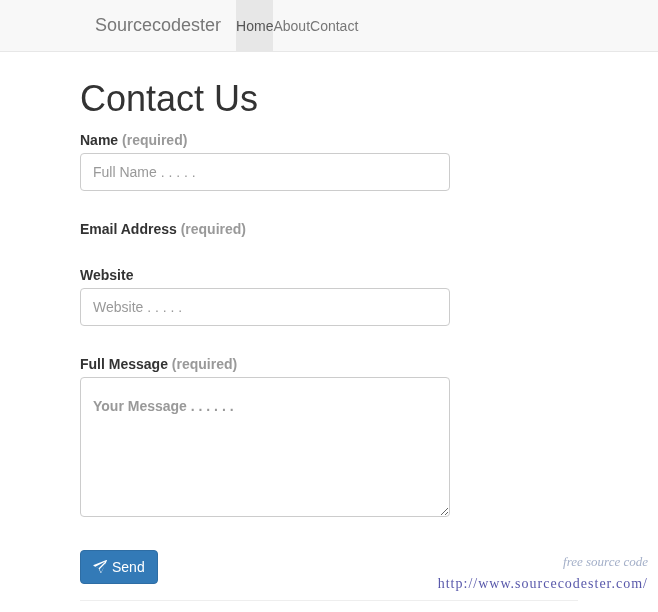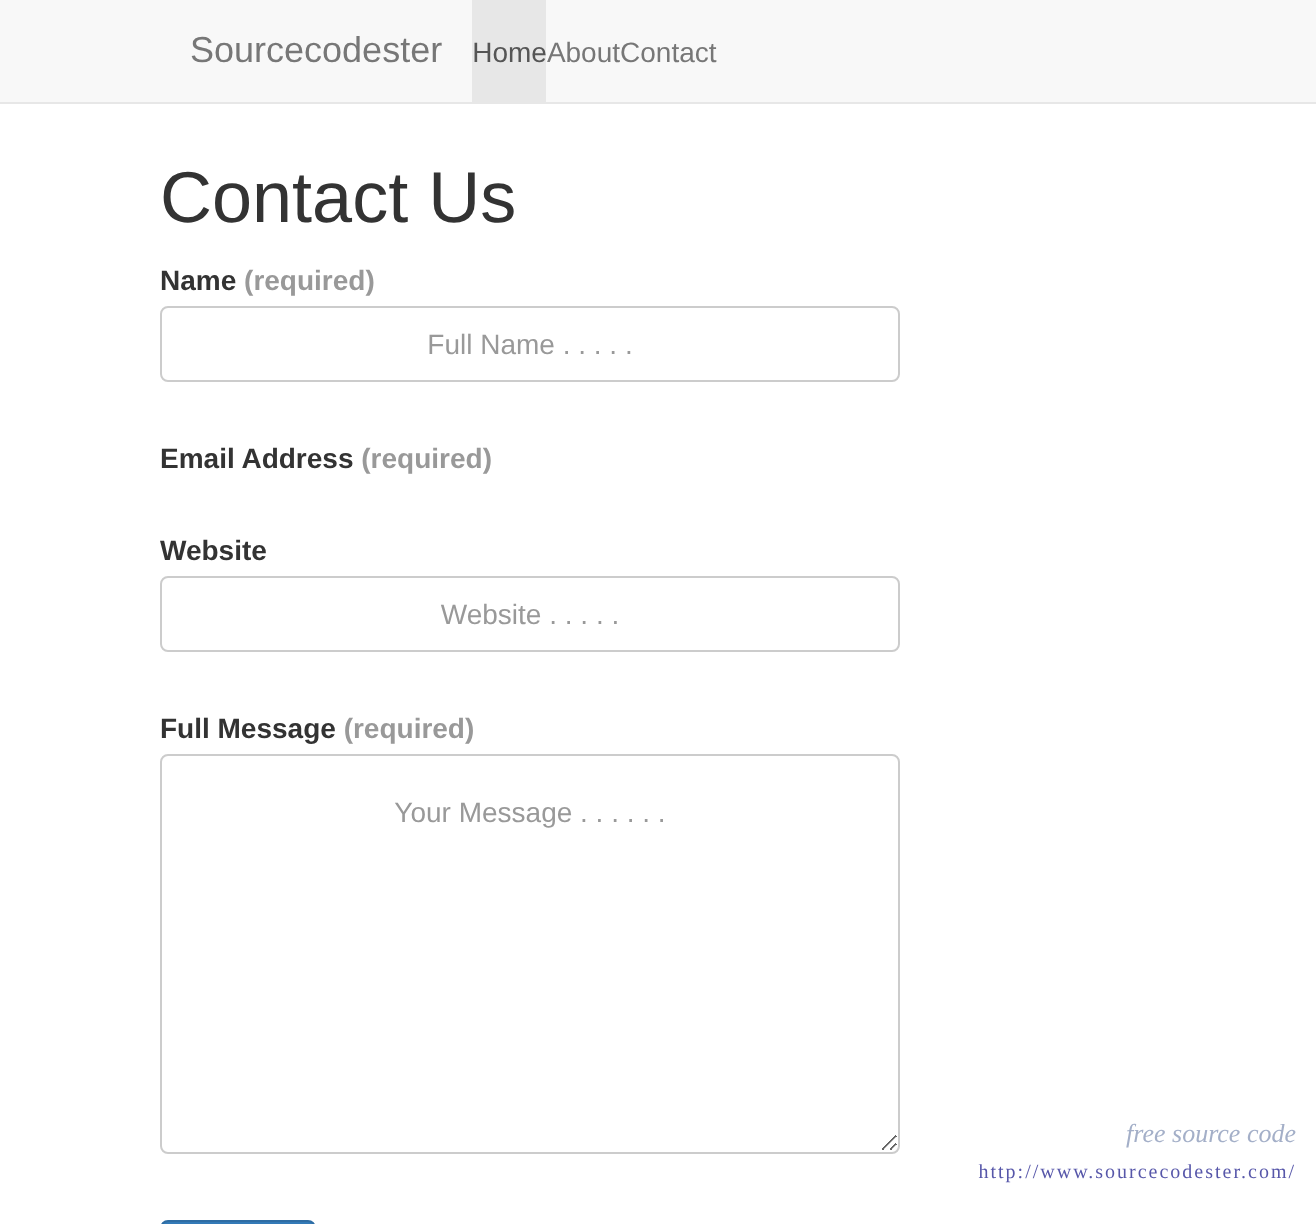--- a/index.html
+++ b/index.html
@@ -76,28 +76,28 @@
       width: 370px;
       padding: 18px 12px;
       font-size: 14px;
       line-height: 1.42857143;
       color: #4d7c0f;
       background: #fff;
       border: 1px solid #ccc;
       border-radius: 4px;
       height: 34px;
       font-family: inherit;
-      text-align: center;
     }
     .form-control::placeholder {
       color: #999;
     }
     textarea.form-control {
-      height: 200px;
+      height: 140px;
       resize: both;
+      font-weight: bold;
     }
     .btn {
       display: inline-flex;
       align-items: center;
       gap: 5px;
       padding: 6px 12px;
       font-size: 14px;
       font-weight: 400;
       line-height: 1.42857143;
       text-align: center;
@@ -122,21 +122,21 @@
       text-align: right;
       font-family: Georgia, serif;
       font-style: italic;
       pointer-events: none;
     }
     .watermark-url {
       color: #3a3a9b;
       font-family: "Times New Roman", serif;
       font-style: normal;
       letter-spacing: 1px;
-      font-size: 10px;
+      font-size: 14px;
       margin-top: 6px;
     }
     hr {
       border: none;
       border-top: 1px solid #eee;
       margin-top: 16px;
     }
   </style>
 </head>
 <body>

